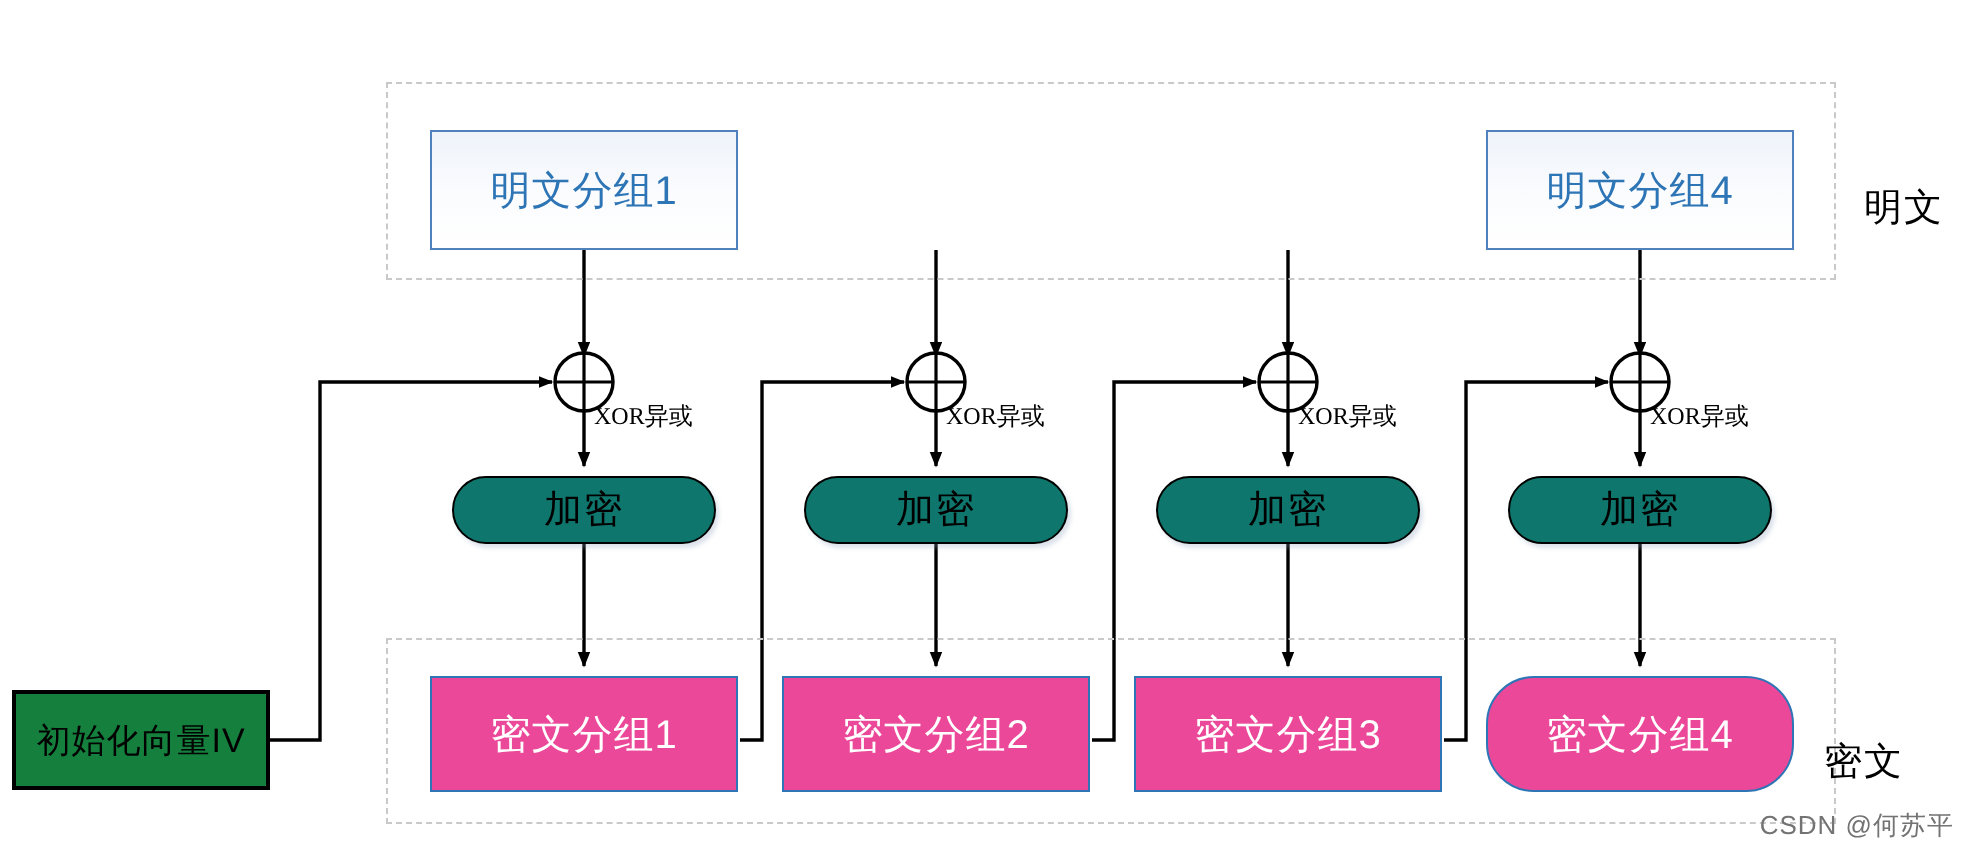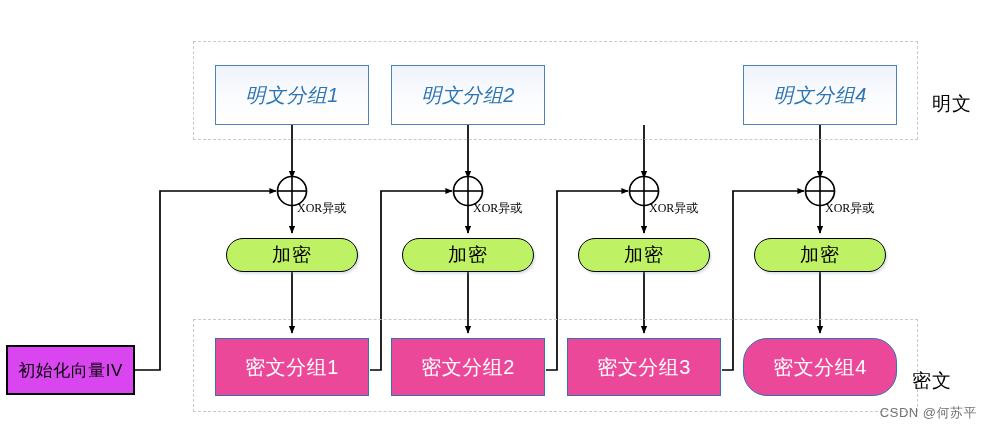--- a/index.html
+++ b/index.html
@@ -51,21 +51,20 @@
     top:65px;
     box-sizing:border-box;
     border:1.4px solid #4f81bd;
     background:linear-gradient(180deg,#eef3fa 0%,#fbfcfe 55%,#ffffff 100%);
     display:flex;
     align-items:center;
     justify-content:center;
     font-size:20px;
     color:#2e75b6;
     letter-spacing:0.5px;
-    font-style:italic;
   }
 
   
   .cipher-block{
     position:absolute;
     width:154px;
     height:58px;
     top:338px;
     box-sizing:border-box;
     border:1.4px solid #2e75b6;
@@ -80,21 +79,21 @@
 
   
   .enc-block{
     position:absolute;
     width:132px;
     height:34px;
     top:238px;
     box-sizing:border-box;
     border:1.5px solid #000000;
     border-radius:18px;
-    background:#bef264;
+    background:#0f766e;
     display:flex;
     align-items:center;
     justify-content:center;
     font-size:19px;
     color:#000000;
     letter-spacing:1px;
     box-shadow:1.5px 2px 2px rgba(140,160,190,0.30);
   }
 
   
@@ -110,21 +109,21 @@
 
   
   #iv-box{
     position:absolute;
     left:6px;
     top:345px;
     width:129px;
     height:50px;
     box-sizing:border-box;
     border:2.2px solid #000000;
-    background:#d946ef;
+    background:#15803d;
     display:flex;
     align-items:center;
     justify-content:center;
     font-size:17px;
     color:#000000;
     letter-spacing:0.5px;
   }
 
   
   #watermark{
@@ -192,21 +191,20 @@
     </g>
   </svg>
 
   <div class="group-box" id="group-plain"></div>
   <div class="group-box" id="group-cipher"></div>
 
   <div class="group-label" id="label-plain">明文</div>
   <div class="group-label" id="label-cipher">密文</div>
 
   <div class="plain-block" style="left:215px;">明文分组1</div>
-  <div class="plain-block" style="left:391px;">明文分组2</div>
   <div class="plain-block" style="left:743px;">明文分组4</div>
 
   <div class="xor-label" style="left:297px;">XOR异或</div>
   <div class="xor-label" style="left:473px;">XOR异或</div>
   <div class="xor-label" style="left:649px;">XOR异或</div>
   <div class="xor-label" style="left:825px;">XOR异或</div>
 
   <div class="enc-block" style="left:226px;">加密</div>
   <div class="enc-block" style="left:402px;">加密</div>
   <div class="enc-block" style="left:578px;">加密</div>

